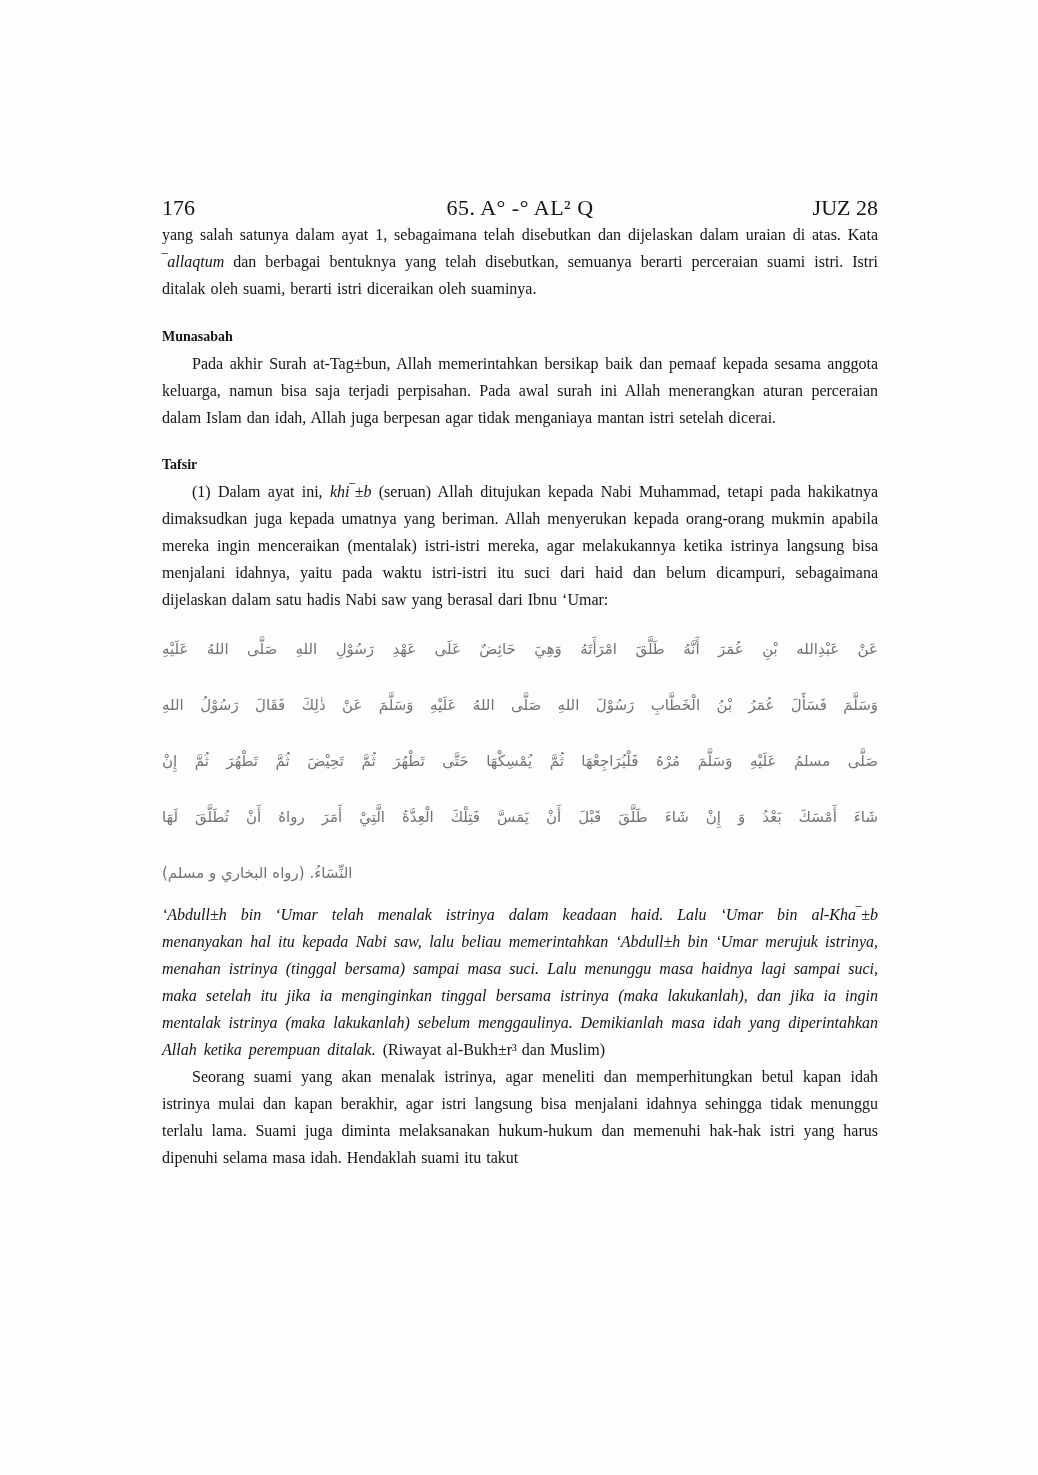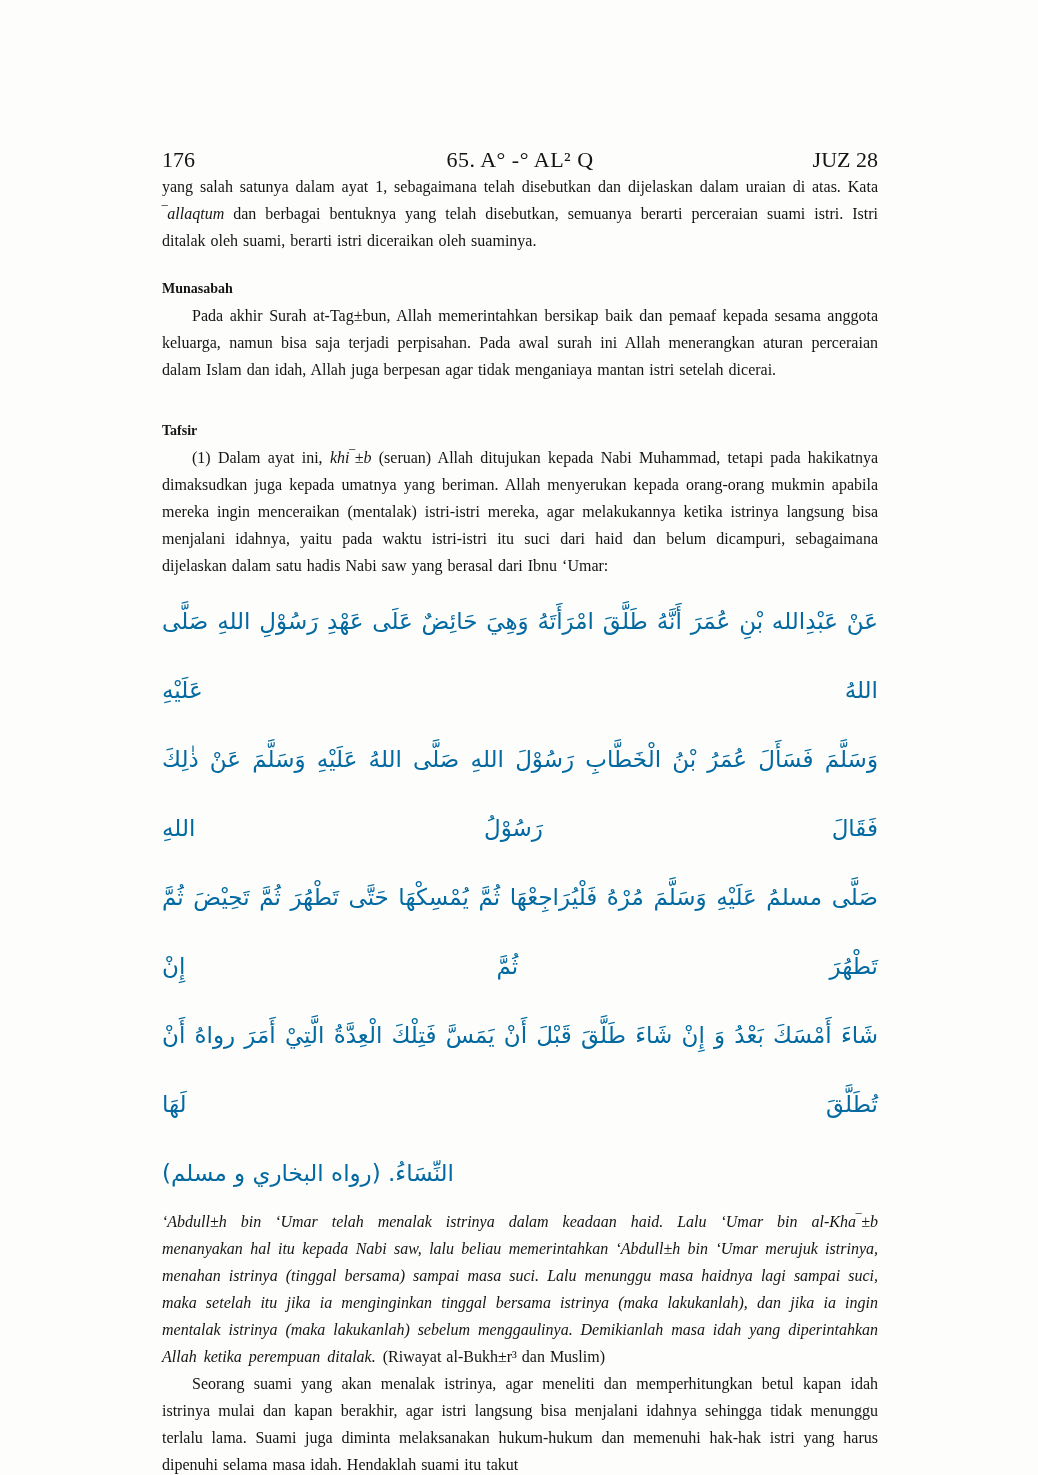--- a/index.html
+++ b/index.html
@@ -20,51 +20,51 @@
     background: #fdfdfb;
   }
   .pagehead {
     display: flex;
     align-items: baseline;
     font-size: 22px;
     line-height: 26px;
   }
   .ph-left  { width: 130px; text-align: left; }
   .ph-center{ flex: 1; text-align: center; letter-spacing: 0.5px; }
-  .ph-right { width: 130px; text-align: right; }
+  .ph-right { width: 130px; text-align: right; margin-top: 48px; }
 
   p.body {
     margin: 0;
     font-size: 16px;
     line-height: 27px;
     text-align: justify;
     word-spacing: 1px;
   }
   .it { font-style: italic; }
 
   .intro { margin-top: 59px; }
 
   h3.section-heading {
     margin: 21px 0 0 0;
     font-size: 14px;
     line-height: 27px;
     font-weight: bold;
   }
-  h3.tafsir-h { margin-top: 34px; }
+  h3.tafsir-h { margin-top: 20px; }
 
   .indent { text-indent: 30px; }
 
   .arabic {
     direction: rtl;
     unicode-bidi: embed;
     font-family: "DejaVu Sans", sans-serif;
-    font-size: 23px;
-    line-height: 69px;
+    font-size: 15px;
+    line-height: 56px;
     margin-top: 8px;
-    color: #0369a1;
+    color: #737373;
   }
   .ar-line { white-space: normal; }
   .ar-just { text-align: justify; text-align-last: justify; }
   .ar-end  { text-align: left; }
 
   .translation {
     margin-top: 6px;
     line-height: 26px;
   }
   .translation .it { word-spacing: 3px; }

